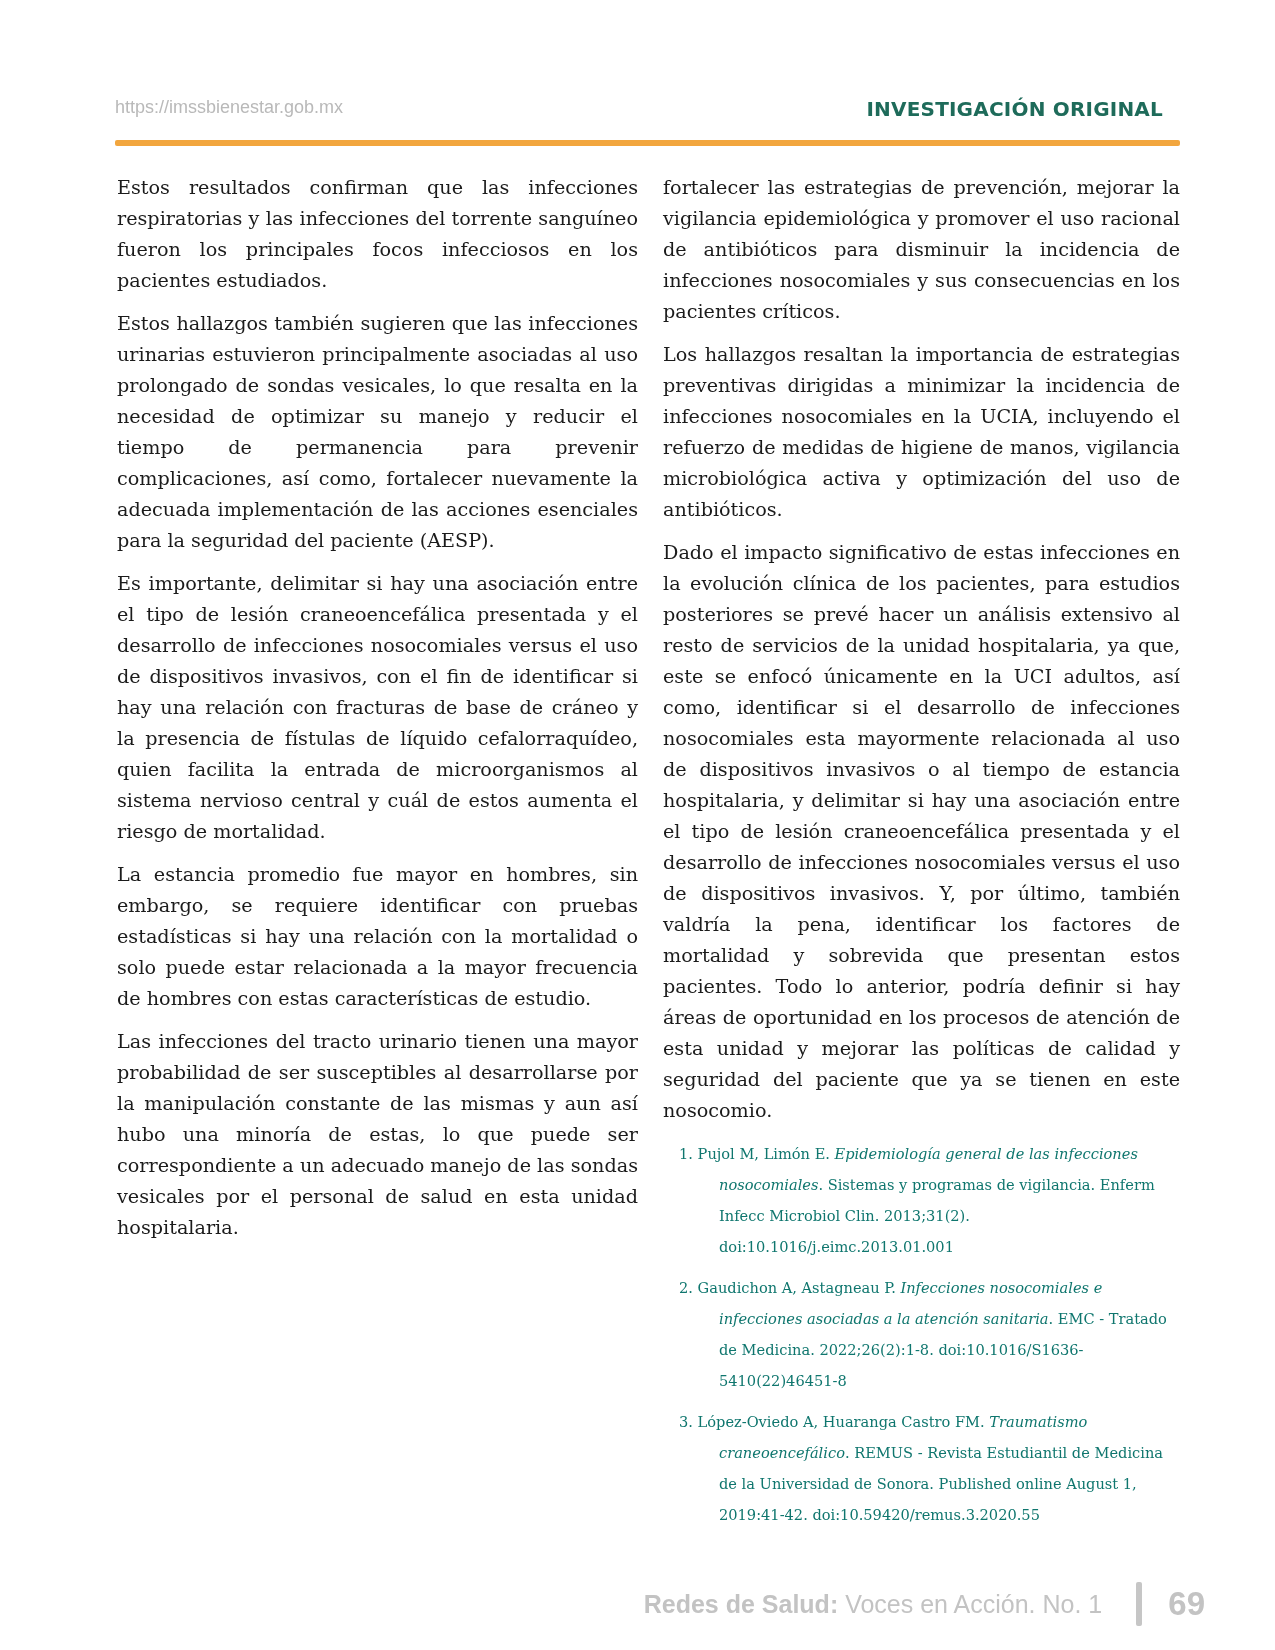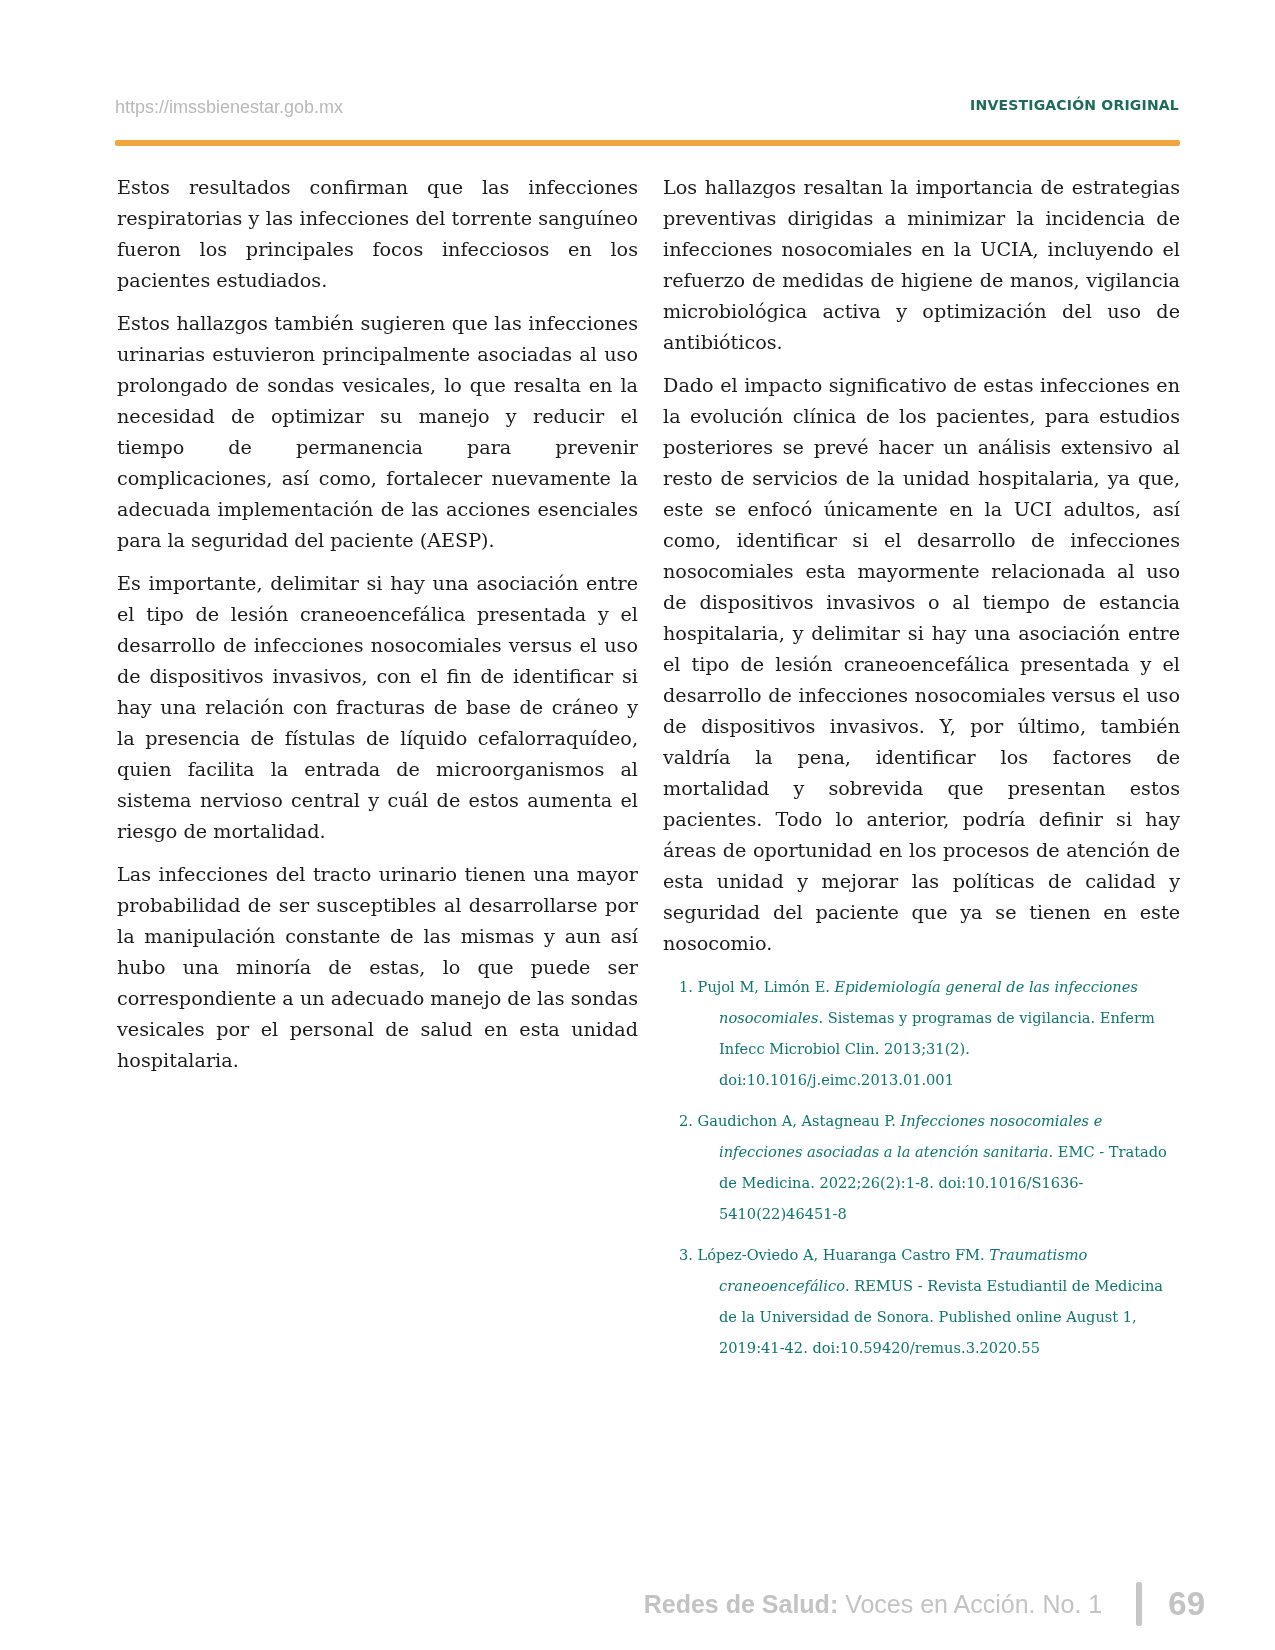--- a/index.html
+++ b/index.html
@@ -2,22 +2,22 @@
 <html><head>
 <meta charset="utf-8">
 <style>
   html, body { margin: 0; padding: 0; background: #ffffff; }
   body { width: 1275px; height: 1650px; position: relative; overflow: hidden; }
   .header-url {
     position: absolute; left: 115px; top: 97px;
     font-family: "Liberation Sans", sans-serif; font-size: 18px; color: #b9b9b9;
   }
   .header-section {
-    position: absolute; right: 96px; top: 97px;
-    font-family: "DejaVu Sans", sans-serif; font-size: 14px; font-weight: bold;
+    position: absolute; right: 112px; top: 97px;
+    font-family: "DejaVu Sans", sans-serif; font-size: 20px; font-weight: bold;
     color: #1e6b5a; letter-spacing: 0.2px;
   }
   .header-rule {
     position: absolute; left: 115px; top: 140px; width: 1065px; height: 6px;
     background: #f2a63e; border-radius: 2px;
   }
   .col {
     position: absolute; top: 172px;
     font-family: "DejaVu Serif", serif; font-size: 19.2px; line-height: 31px;
     color: #1b1b1b;
@@ -47,24 +47,26 @@
 <body>
 
 <div class="header-url">https://imssbienestar.gob.mx</div>
 <div class="header-section">INVESTIGACIÓN ORIGINAL</div>
 <div class="header-rule"></div>
 
 <div class="col col-left">
   <p>Estos resultados confirman que las infecciones respiratorias y las infecciones del torrente sanguíneo fueron los principales focos infecciosos en los pacientes estudiados.</p>
   <p>Estos hallazgos también sugieren que las infecciones urinarias estuvieron principalmente asociadas al uso prolongado de sondas vesicales, lo que resalta en la necesidad de optimizar su manejo y reducir el tiempo de permanencia para prevenir complicaciones, así como, fortalecer nuevamente la adecuada implementación de las acciones esenciales para la seguridad del paciente (AESP).</p>
   <p>Es importante, delimitar si hay una asociación entre el tipo de lesión craneoencefálica presentada y el desarrollo de infecciones nosocomiales versus el uso de dispositivos invasivos, con el fin de identificar si hay una relación con fracturas de base de cráneo y la presencia de fístulas de líquido cefalorraquídeo, quien facilita la entrada de microorganismos al sistema nervioso central y cuál de estos aumenta el riesgo de mortalidad.</p>
+  <p>La estancia promedio fue mayor en hombres, sin embargo, se requiere identificar con pruebas estadísticas si hay una relación con la mortalidad o solo puede estar relacionada a la mayor frecuencia de hombres con estas características de estudio.</p>
   <p>Las infecciones del tracto urinario tienen una mayor probabilidad de ser susceptibles al desarrollarse por la manipulación constante de las mismas y aun así hubo una minoría de estas, lo que puede ser correspondiente a un adecuado manejo de las sondas vesicales por el personal de salud en esta unidad hospitalaria.</p>
 </div>
 
 <div class="col col-right">
+  <p>fortalecer las estrategias de prevención, mejorar la vigilancia epidemiológica y promover el uso racional de antibióticos para disminuir la incidencia de infecciones nosocomiales y sus consecuencias en los pacientes críticos.</p>
   <p>Los hallazgos resaltan la importancia de estrategias preventivas dirigidas a minimizar la incidencia de infecciones nosocomiales en la UCIA, incluyendo el refuerzo de medidas de higiene de manos, vigilancia microbiológica activa y optimización del uso de antibióticos.</p>
   <p>Dado el impacto significativo de estas infecciones en la evolución clínica de los pacientes, para estudios posteriores se prevé hacer un análisis extensivo al resto de servicios de la unidad hospitalaria, ya que, este se enfocó únicamente en la UCI adultos, así como, identificar si el desarrollo de infecciones nosocomiales esta mayormente relacionada al uso de dispositivos invasivos o al tiempo de estancia hospitalaria, y delimitar si hay una asociación entre el tipo de lesión craneoencefálica presentada y el desarrollo de infecciones nosocomiales versus el uso de dispositivos invasivos. Y, por último, también valdría la pena, identificar los factores de mortalidad y sobrevida que presentan estos pacientes. Todo lo anterior, podría definir si hay áreas de oportunidad en los procesos de atención de esta unidad y mejorar las políticas de calidad y seguridad del paciente que ya se tienen en este nosocomio.</p>
 
 
   <div class="ref">
     <span>1.</span>
     <span>Pujol M, Limón E.</span>
     <em>Epidemiología general de las infecciones nosocomiales</em><span>. Sistemas y programas de vigilancia. Enferm Infecc Microbiol Clin. 2013;31(2). doi:10.1016/j.eimc.2013.01.001</span>
   </div>
   <div class="ref">

